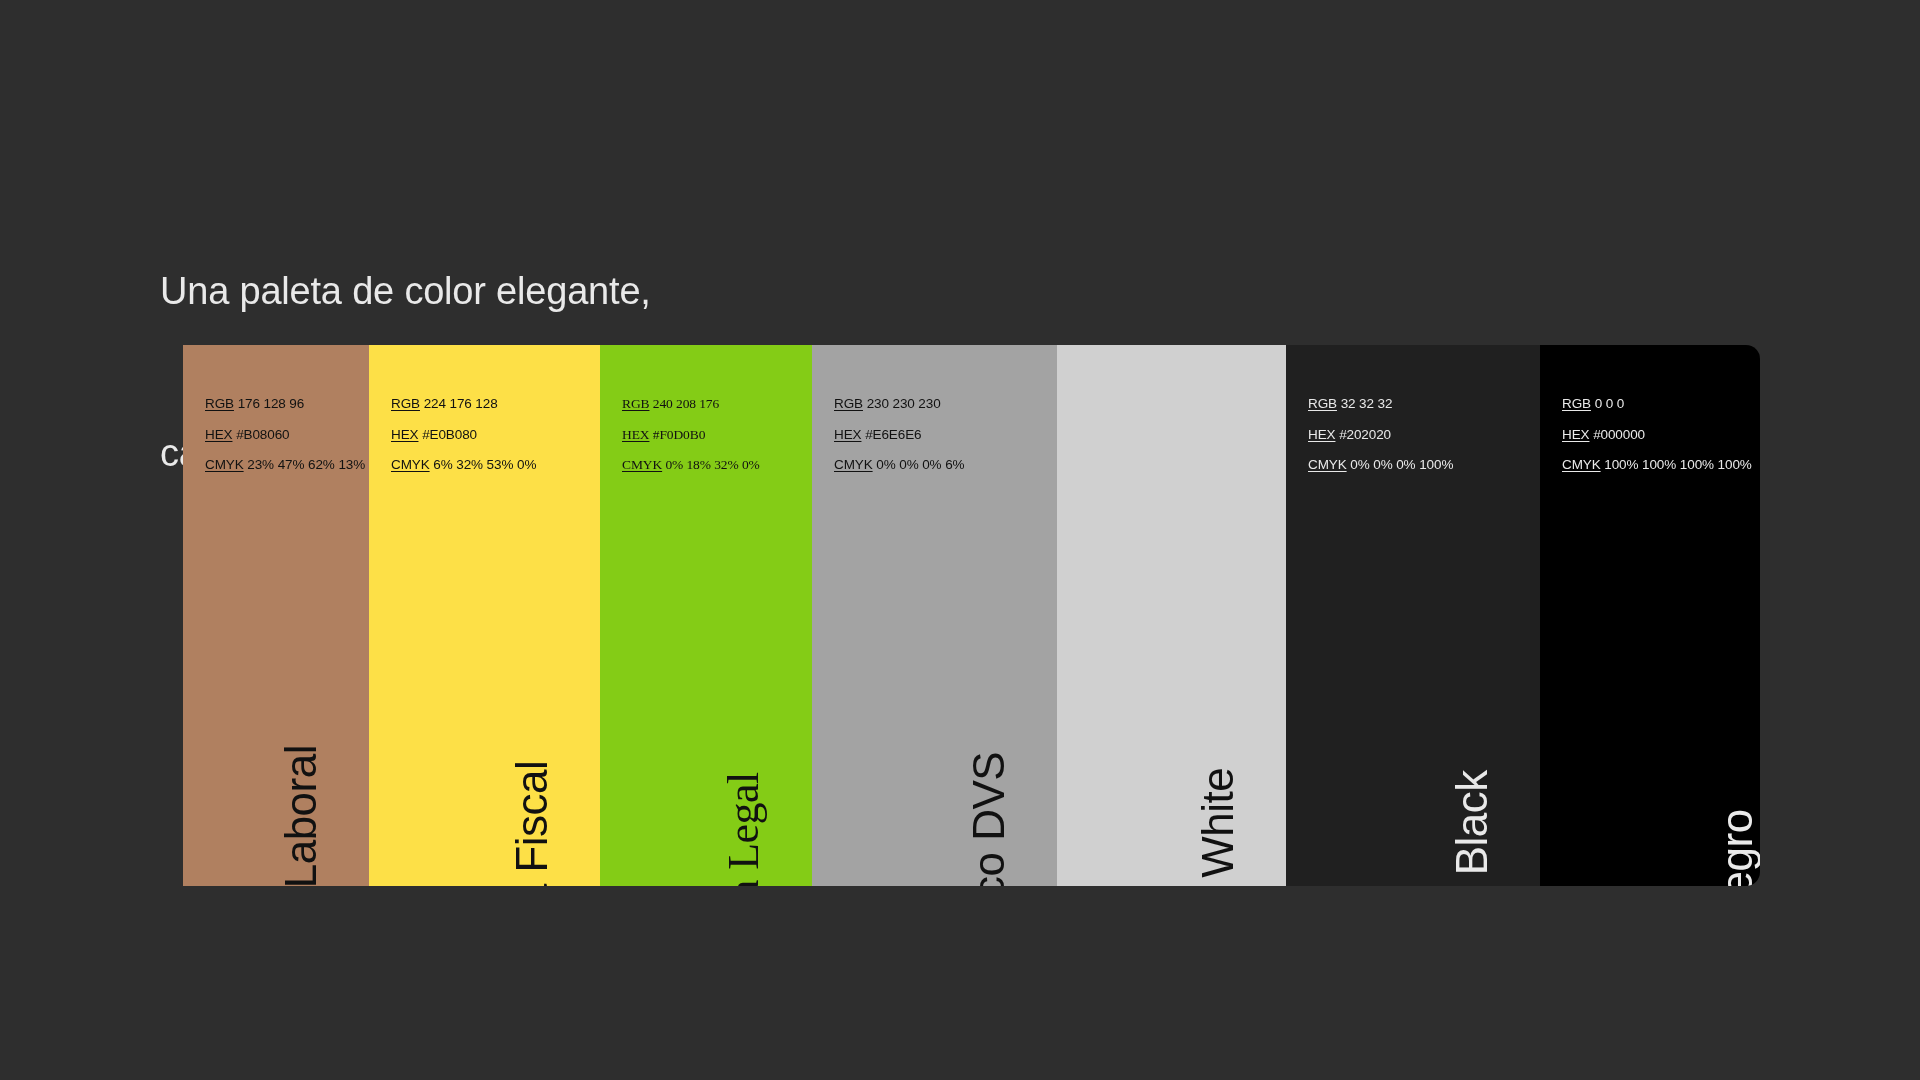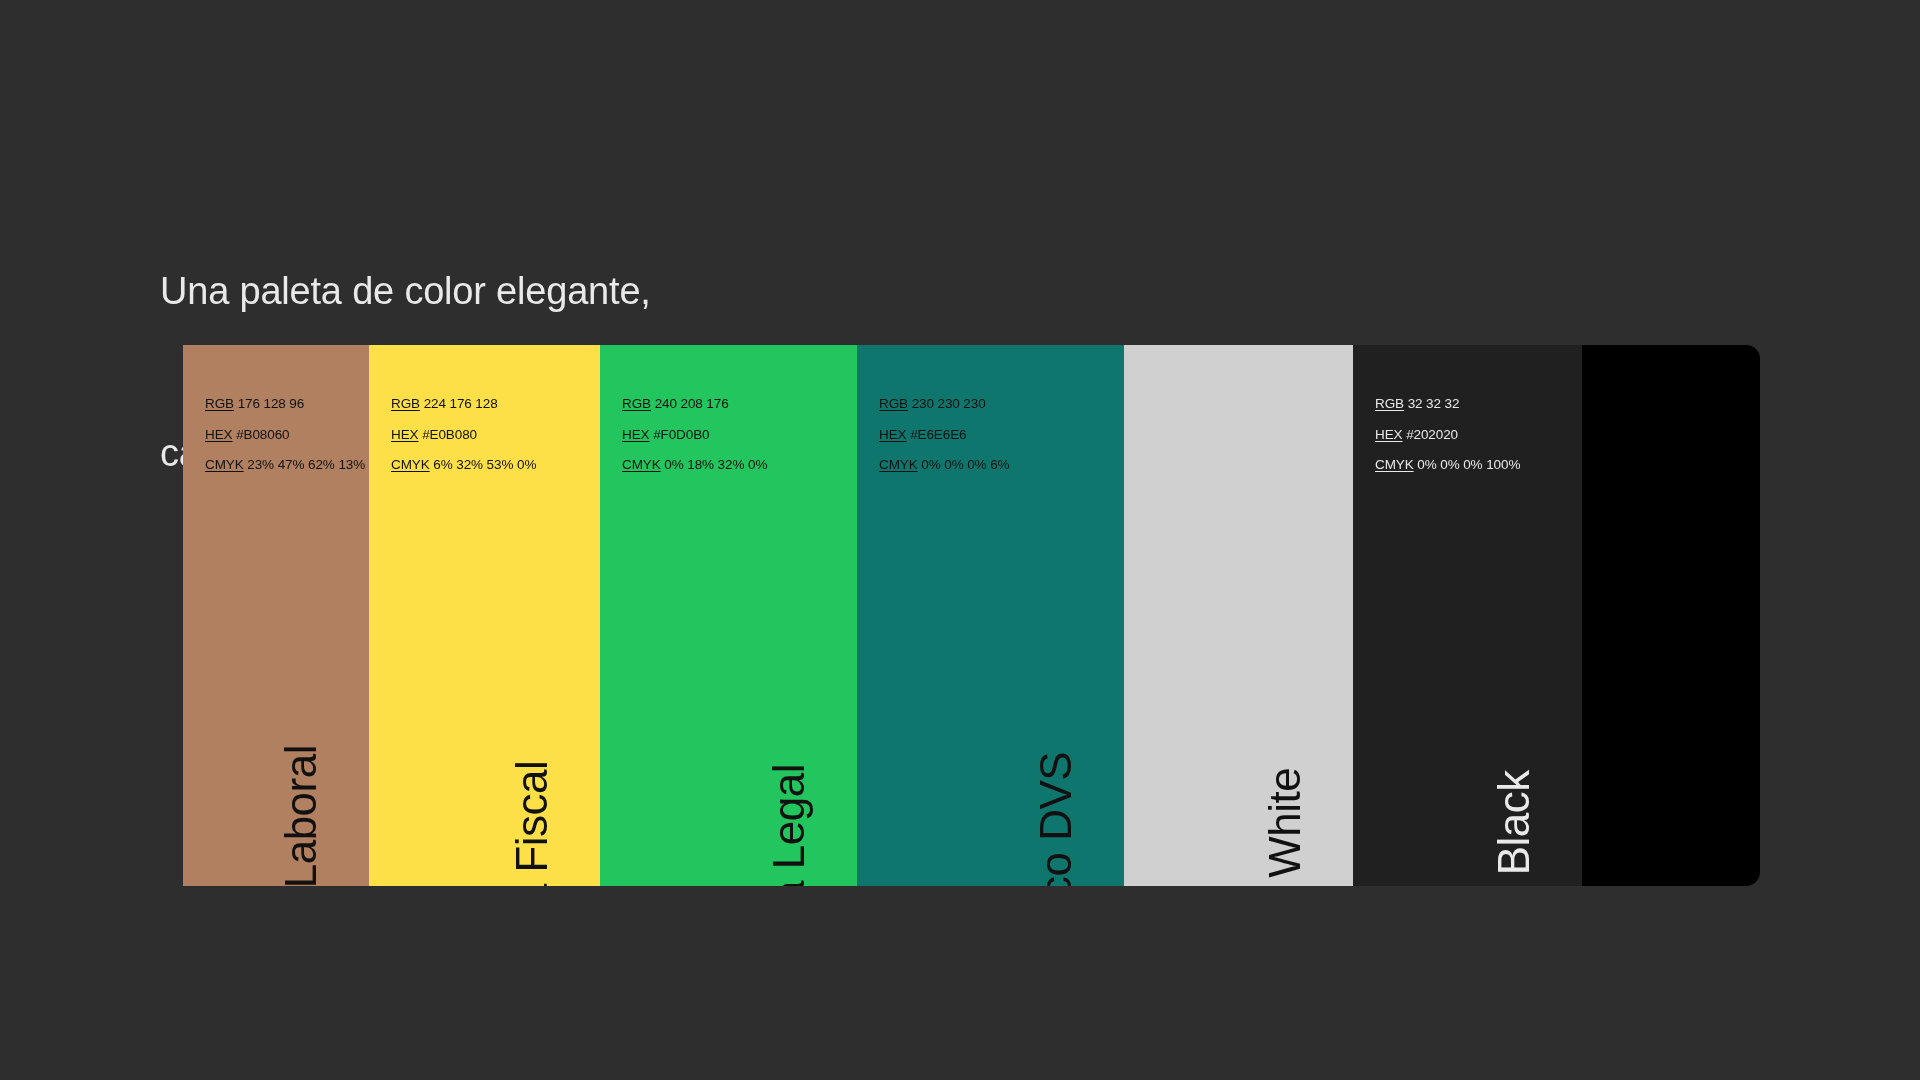--- a/index.html
+++ b/index.html
@@ -127,53 +127,58 @@
     <div class="swatch text-dark" style="background: #fde047; width: 231px;">
       <div class="specs">
         <div class="spec-row"><span class="spec-key">RGB</span> <span class="spec-val">224 176 128</span></div>
         <div class="spec-row"><span class="spec-key">HEX</span> <span class="spec-val">#E0B080</span></div>
         <div class="spec-row"><span class="spec-key">CMYK</span> <span class="spec-val">6% 32% 53% 0%</span></div>
       </div>
       <div class="name-wrap">
         <div class="name">Área Fiscal</div>
       </div>
     </div>
-    <div class="swatch text-dark" style="background: #22c55e; width: 257px;">
+    <div class="swatch text-dark" style="background: #84cc16; width: 212px; font-family: Liberation Serif, serif;">
       <div class="specs">
         <div class="spec-row"><span class="spec-key">RGB</span> <span class="spec-val">240 208 176</span></div>
         <div class="spec-row"><span class="spec-key">HEX</span> <span class="spec-val">#F0D0B0</span></div>
         <div class="spec-row"><span class="spec-key">CMYK</span> <span class="spec-val">0% 18% 32% 0%</span></div>
       </div>
       <div class="name-wrap">
         <div class="name">Área Legal</div>
       </div>
     </div>
-    <div class="swatch text-dark" style="background: #0f766e; width: 267px;">
+    <div class="swatch text-dark" style="background: #a3a3a3; width: 245px;">
       <div class="specs">
         <div class="spec-row"><span class="spec-key">RGB</span> <span class="spec-val">230 230 230</span></div>
         <div class="spec-row"><span class="spec-key">HEX</span> <span class="spec-val">#E6E6E6</span></div>
         <div class="spec-row"><span class="spec-key">CMYK</span> <span class="spec-val">0% 0% 0% 6%</span></div>
       </div>
       <div class="name-wrap">
         <div class="name">Blanco DVS</div>
       </div>
     </div>
     <div class="swatch text-dark" style="background: rgb(208, 208, 208); width: 229px;">
       <div class="name-wrap">
         <div class="name">Gris White</div>
       </div>
     </div>
-    <div class="swatch text-light" style="background: rgb(32, 32, 32); width: 229px;">
+    <div class="swatch text-light" style="background: rgb(32, 32, 32); width: 254px;">
       <div class="specs">
         <div class="spec-row"><span class="spec-key">RGB</span> <span class="spec-val">32 32 32</span></div>
         <div class="spec-row"><span class="spec-key">HEX</span> <span class="spec-val">#202020</span></div>
         <div class="spec-row"><span class="spec-key">CMYK</span> <span class="spec-val">0% 0% 0% 100%</span></div>
       </div>
       <div class="name-wrap">
         <div class="name">Gris Black</div>
       </div>
     </div>
     <div class="swatch text-light" style="background: rgb(0, 0, 0); width: 265px;">
+      <div class="specs">
+        <div class="spec-row"><span class="spec-key">RGB</span> <span class="spec-val">0 0 0</span></div>
+        <div class="spec-row"><span class="spec-key">HEX</span> <span class="spec-val">#000000</span></div>
+        <div class="spec-row"><span class="spec-key">CMYK</span> <span class="spec-val">100% 100% 100% 100%</span></div>
+      </div>
       <div class="name-wrap">
         <div class="name">Negro</div>
       </div>
     </div>
   </div>
 
 </body></html>

